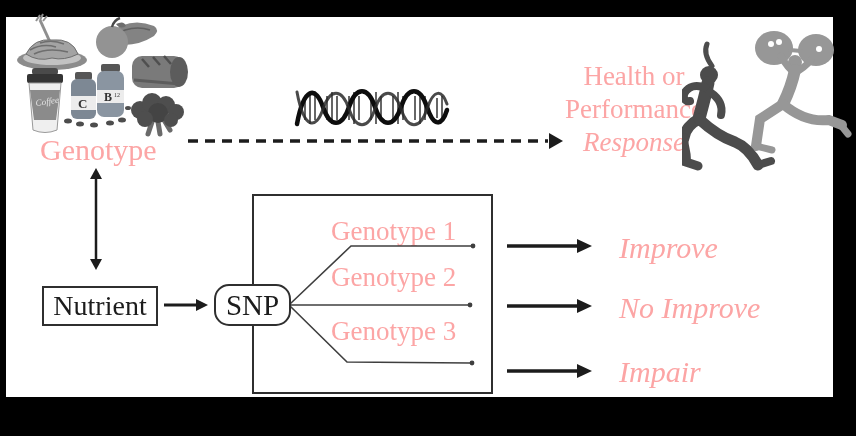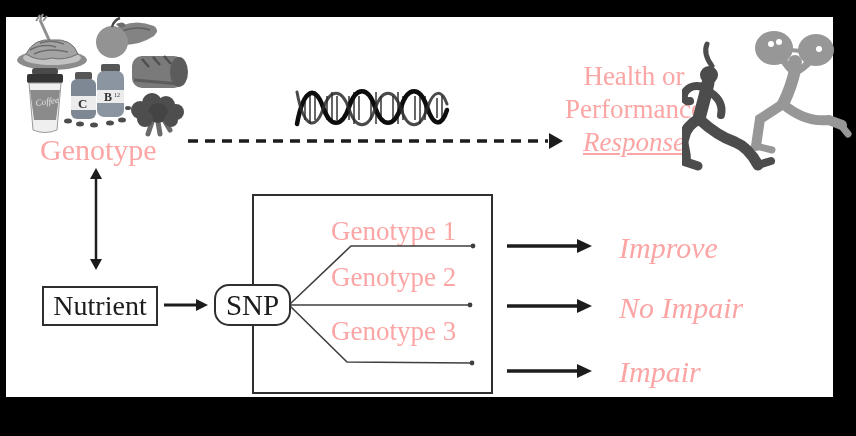--- a/index.html
+++ b/index.html
@@ -5,21 +5,21 @@
   html,body{margin:0;padding:0;background:#000;}
   #stage{position:relative;width:856px;height:436px;background:#000;overflow:hidden;
          font-family:"Liberation Serif","DejaVu Serif",serif;}
   #canvas{position:absolute;left:6px;top:17px;width:827px;height:380px;background:#fff;}
   .abs{position:absolute;}
   .label{color:#fca5a5;}
   .box{border:2px solid #2f2f2f;background:#fff;display:flex;align-items:center;justify-content:center;
        color:#1c1c1c;}
   #exposure-label{left:40px;top:133px;font-size:30px;}
   #health-block{left:548px;top:60px;width:172px;text-align:center;font-size:27px;line-height:33px;}
-  #response-line{font-style:italic;text-decoration:underline;}
+  #response-line{font-style:italic;}
   #nutrient-box{left:42px;top:286px;width:112px;height:36px;font-size:28px;}
   #snp-box{left:214px;top:284px;width:73px;height:38px;font-size:29px;z-index:3;border-radius:15px;}
   .genotype-label{width:160px;text-align:left;font-size:27px;}
   #genotype-1{left:331px;top:216px;}
   #genotype-2{left:331px;top:262px;}
   #genotype-3{left:331px;top:316px;font-family:Liberation Serif, serif;}
   .outcome-label{left:619px;font-size:30px;font-style:italic;}
   #outcome-improve{top:231px;}
   #outcome-noeffect{top:291px;}
   #outcome-impair{top:355px;}
@@ -212,15 +212,15 @@
 
   <div id="snp-box" class="abs box">
     <span>SNP</span>
   </div>
 
   <div id="genotype-1" class="abs label genotype-label">Genotype 1</div>
   <div id="genotype-2" class="abs label genotype-label">Genotype 2</div>
   <div id="genotype-3" class="abs label genotype-label">Genotype 3</div>
 
   <div id="outcome-improve" class="abs label outcome-label">Improve</div>
-  <div id="outcome-noeffect" class="abs label outcome-label">No Impair</div>
+  <div id="outcome-noeffect" class="abs label outcome-label">No Improve</div>
   <div id="outcome-impair" class="abs label outcome-label">Impair</div>
 </div>
 
 </body></html>

